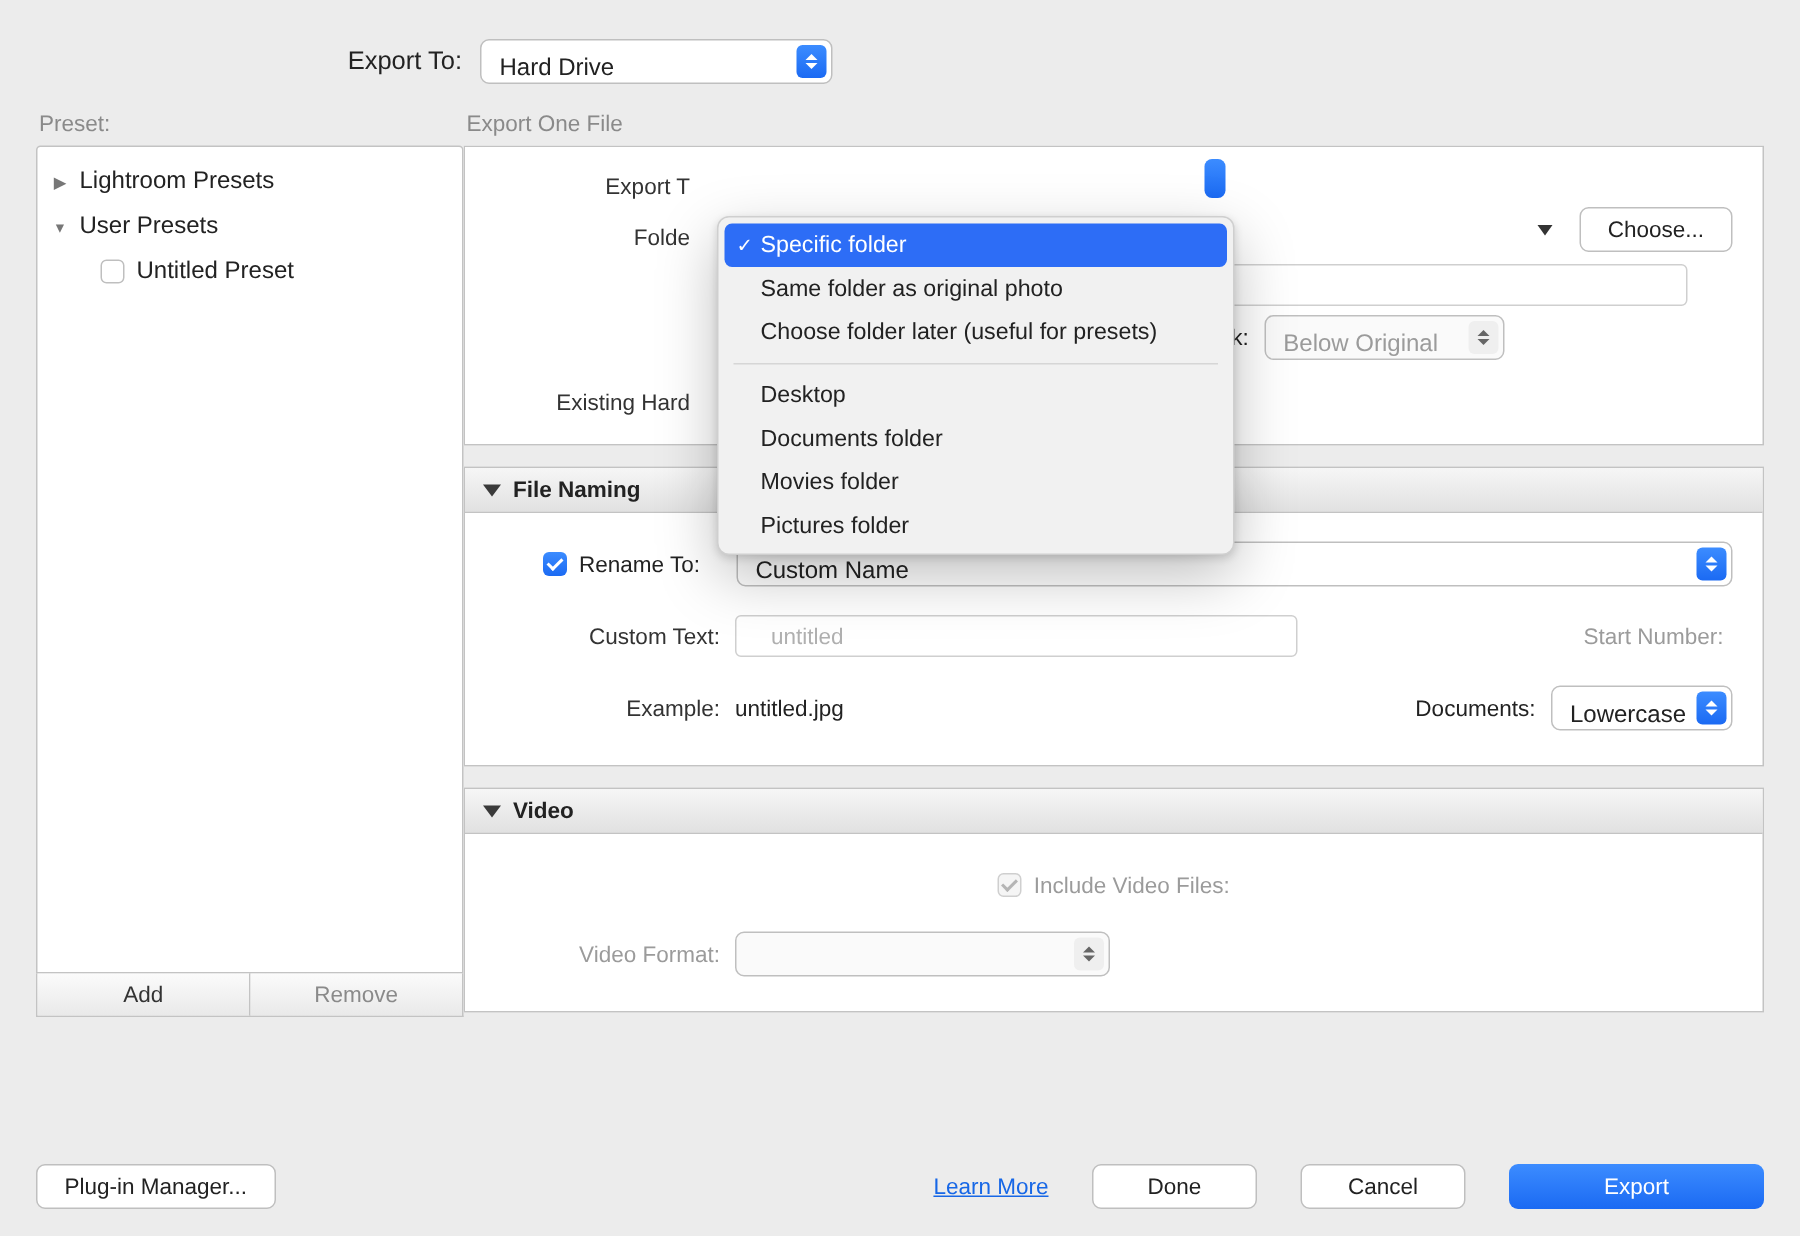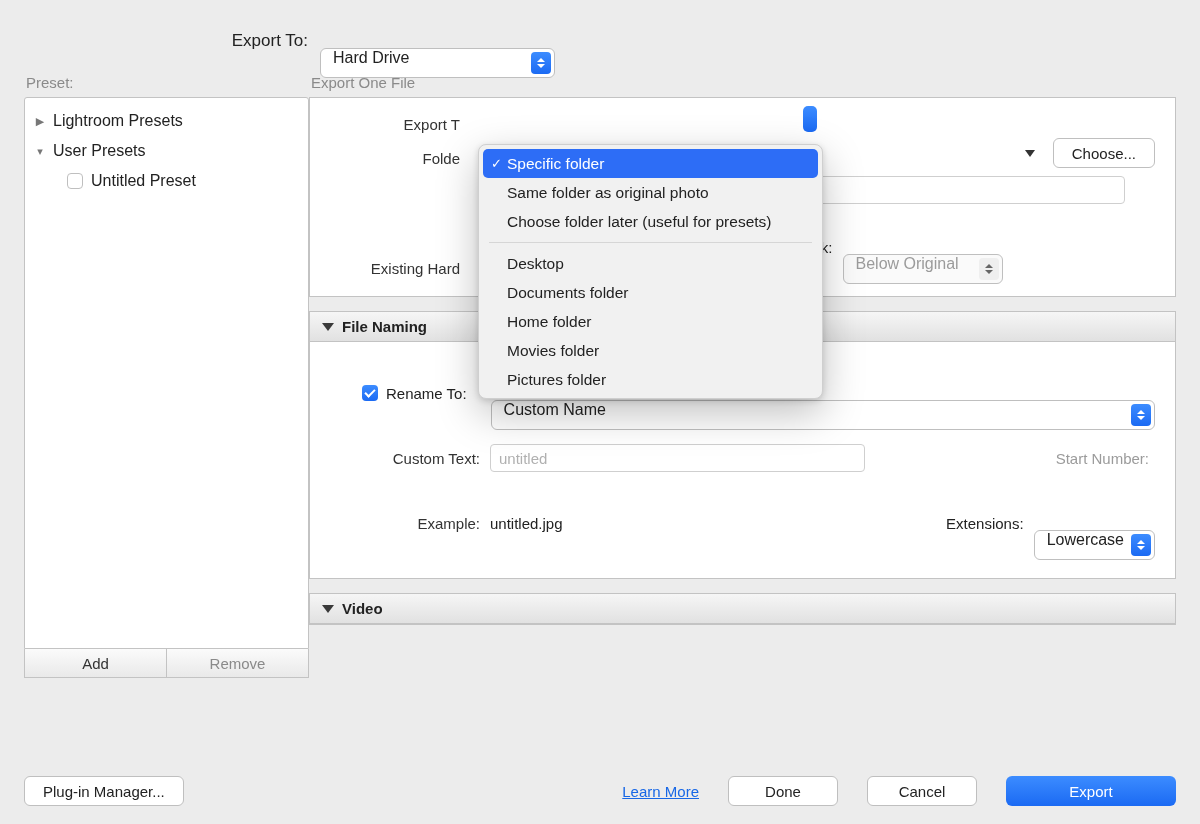--- a/index.html
+++ b/index.html
@@ -19,21 +19,21 @@
     --link:#1767e6;
     --btn-border:#bfbfbf;
     --input-border:#cfcfcf;
   }
   *{box-sizing:border-box;font-family:-apple-system,BlinkMacSystemFont,"Helvetica Neue",Arial,sans-serif;}
   body{margin:0;width:1200px;height:824px;background:var(--bg);color:var(--text);font-size:15px;overflow:hidden;}
 
   
   .top-row{display:flex;align-items:center;height:60px;padding-top:22px;}
   .top-label{width:320px;text-align:right;padding-right:12px;font-size:17px;}
-  .mac-select{position:relative;background:#fff;border:1px solid var(--btn-border);border-radius:6px;height:30px;display:flex;align-items:flex-start;padding:0 30px 0 12px;font-size:16px;min-width:230px;margin-top:44px;}
+  .mac-select{position:relative;background:#fff;border:1px solid var(--btn-border);border-radius:6px;height:30px;display:flex;align-items:flex-end;padding:0 30px 0 12px;font-size:16px;min-width:230px;}
   .mac-select .stepper{position:absolute;right:3px;top:3px;bottom:3px;width:20px;border-radius:4px;background:linear-gradient(var(--blue-grad-top),var(--blue-grad-bot));display:flex;flex-direction:column;align-items:center;justify-content:center;}
   .mac-select .stepper::before,.mac-select .stepper::after{content:"";width:0;height:0;border-left:4px solid transparent;border-right:4px solid transparent;}
   .mac-select .stepper::before{border-bottom:4px solid #fff;margin-bottom:2px;}
   .mac-select .stepper::after{border-top:4px solid #fff;}
 
   .mac-select.grey .stepper{background:#efefef;}
   .mac-select.grey .stepper::before{border-bottom-color:#666;}
   .mac-select.grey .stepper::after{border-top-color:#666;}
   .mac-select.disabled{color:var(--text-dim2);background:#fafafa;}
 
@@ -62,21 +62,21 @@
 
   .form-row{display:flex;align-items:center;min-height:40px;}
   .form-label{width:160px;text-align:right;padding-right:10px;font-size:15px;color:#333;}
   .form-label.dim{color:var(--text-dim2);}
 
   .blue-check{width:16px;height:16px;border-radius:4px;background:linear-gradient(var(--blue-grad-top),var(--blue-grad-bot));display:inline-flex;align-items:center;justify-content:center;margin-right:8px;}
   .blue-check::after{content:"";width:4px;height:8px;border:solid #fff;border-width:0 2px 2px 0;transform:rotate(45deg);margin-top:-2px;}
   .grey-check{width:16px;height:16px;border-radius:4px;border:1px solid #cfcfcf;background:#f5f5f5;display:inline-flex;align-items:center;justify-content:center;margin-right:8px;}
   .grey-check::after{content:"";width:4px;height:8px;border:solid #b5b5b5;border-width:0 2px 2px 0;transform:rotate(45deg);margin-top:-2px;}
 
-  .text-input{height:28px;border:1px solid var(--input-border);border-radius:4px;padding:0 8px;font-size:15px;color:#333;background:#fff;}
+  .text-input{height:28px;border:1px solid var(--input-border);border-radius:4px;padding:0 23px;font-size:15px;color:#333;background:#fff;}
   .text-input::placeholder{color:#b0b0b0;}
 
   .btn{height:30px;padding:0 18px;border:1px solid var(--btn-border);border-radius:6px;background:#fff;font-size:15px;color:#222;display:inline-flex;align-items:center;justify-content:center;}
   .btn.primary{background:linear-gradient(var(--blue-grad-top),var(--blue-grad-bot));color:#fff;border:none;}
 
   .small-tri{display:inline-block;width:0;height:0;border-left:5px solid transparent;border-right:5px solid transparent;border-top:7px solid #333;margin-right:10px;}
 
   
   .popover{position:absolute;left:478px;top:144px;width:345px;background:#f1f1f1;border:1px solid #cfcfcf;border-radius:8px;box-shadow:0 14px 40px rgba(0,0,0,0.25),0 2px 6px rgba(0,0,0,0.15);padding:4px 0;z-index:50;}
   .popover-item{height:29px;display:flex;align-items:center;padding:0 16px 0 28px;font-size:15.5px;color:#222;position:relative;cursor:default;}
@@ -182,48 +182,61 @@
           <div class="form-row" style="margin-top:8px;">
             <div class="form-label">Custom Text:</div>
             <input class="text-input" style="width: 375px;" placeholder="untitled">
             <div style="flex:1"></div>
             <span class="form-label dim" style="width:auto;padding-right:6px">Start Number:</span>
           </div>
           <div class="form-row" style="margin-top:8px;">
             <div class="form-label">Example:</div>
             <span>untitled.jpg</span>
             <div style="flex:1"></div>
-            <span style="margin-right:10px">Extensions:</span>
+            <span style="margin-right:10px">Documents:</span>
             <div class="mac-select" style="min-width:120px">
               <span>Lowercase</span>
               <span class="stepper"></span>
             </div>
           </div>
         </div>
       </div>
 
       <div class="section">
         <div class="section-hdr">
           <span class="tri-down"></span>
           <span>Video</span>
+        </div>
+        <div class="section-body">
+          <div class="form-row" style="justify-content:center;">
+            <span class="grey-check"></span>
+            <span style="color:var(--text-dim2)">Include Video Files:</span>
+          </div>
+          <div class="form-row" style="margin-top:6px;">
+            <div class="form-label dim">Video Format:</div>
+            <div class="mac-select grey disabled" style="width:250px">
+              <span></span>
+              <span class="stepper"></span>
+            </div>
+          </div>
+
         </div>
       </div>
 
     </div>
   </div>
 </div>
 
 <div class="popover">
   <div class="popover-item selected">Specific folder</div>
   <div class="popover-item">Same folder as original photo</div>
   <div class="popover-item">Choose folder later (useful for presets)</div>
   <div class="popover-sep"></div>
   <div class="popover-item">Desktop</div>
   <div class="popover-item">Documents folder</div>
-  <div class="popover-item">Home folder</div>
   <div class="popover-item">Movies folder</div>
   <div class="popover-item">Pictures folder</div>
 </div>
 
 <div class="footer">
   <button class="btn">Plug-in Manager...</button>
   <div class="spacer"></div>
   <a class="link" href="#">Learn More</a>
   <button class="btn" style="width:110px">Done</button>
   <button class="btn" style="width:110px">Cancel</button>

